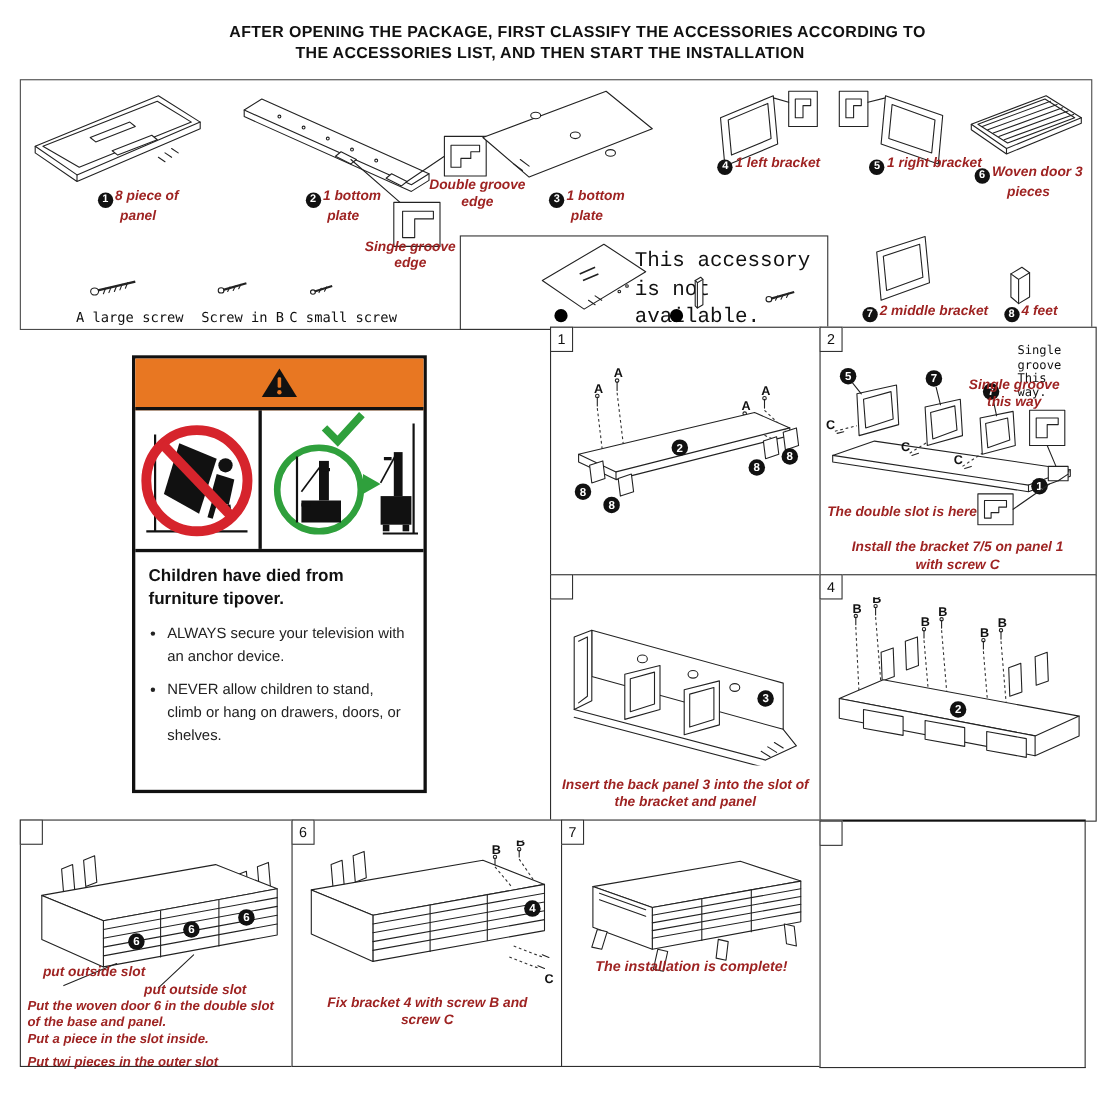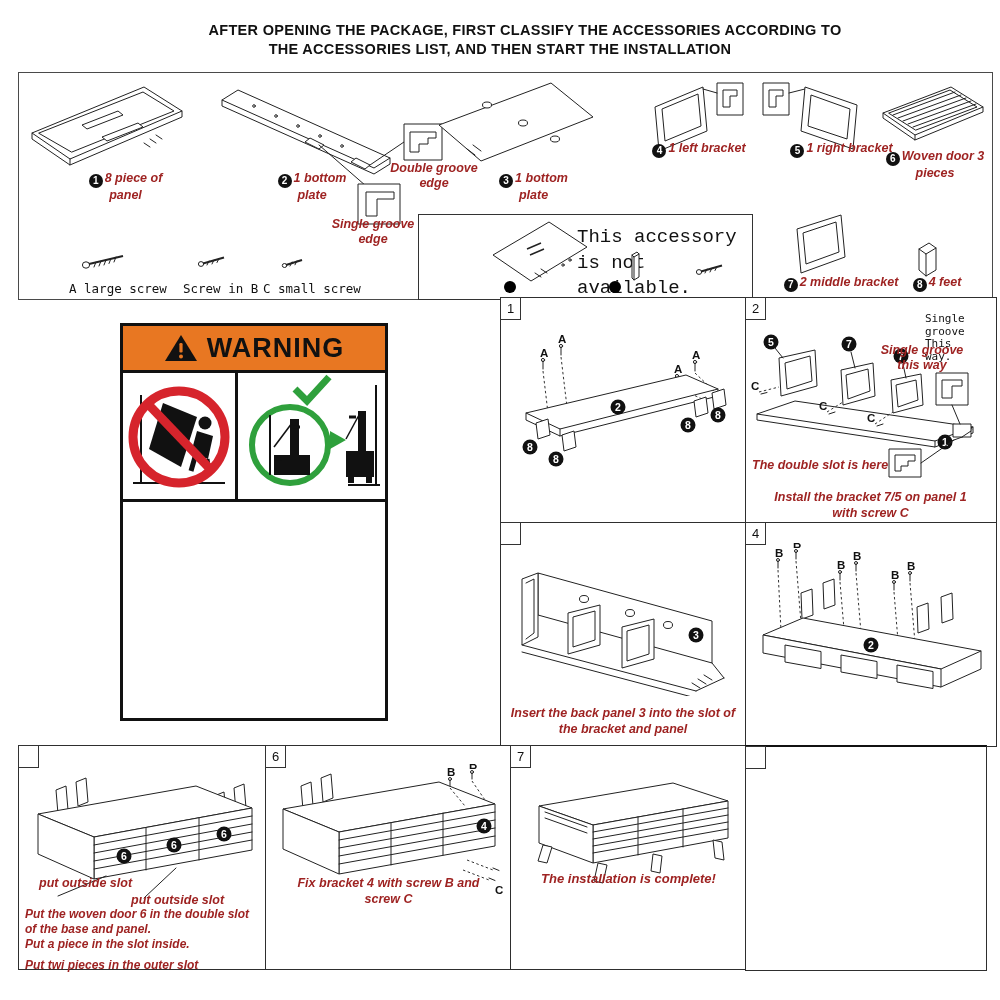--- a/index.html
+++ b/index.html
@@ -186,21 +186,20 @@
     </div>
   </div>
 
   <div class="warn">
     <div class="warn-head">
       <svg width="34" height="30" viewBox="0 0 34 30">
         <path d="M17,2 L33,28 L1,28 Z" fill="#111"></path>
         <rect x="15.4" y="10" width="3.2" height="9.5" rx="1.2" fill="#e87722"></rect>
         <circle cx="17" cy="23.6" r="2" fill="#e87722"></circle>
       </svg>
-      <span>WARNING</span>
     </div>
     <div class="warn-pictos">
       <div class="warn-cell left">
         <svg width="112" height="124" viewBox="0 0 112 124">
           <path d="M18,22 L18,110 M10,110 L102,110" stroke="#111" stroke-width="2" fill="none"></path>
           <polygon points="40,30 74,44 58,94 26,76" fill="#111"></polygon>
           <circle cx="82" cy="50" r="6.5" fill="#111"></circle>
           <polygon points="74,58 90,63 85,86 68,80" fill="#111"></polygon>
           <path d="M72,84 l-4,14 M84,86 l2,14" stroke="#111" stroke-width="5" fill="none"></path>
           <circle cx="56" cy="64" r="46" stroke="#d6242c" stroke-width="9" fill="none"></circle>
@@ -220,20 +219,27 @@
           <path d="M138,12 L138,112 M110,112 L142,112" stroke="#111" stroke-width="2" fill="none"></path>
           <rect x="108" y="78" width="28" height="26" fill="#111"></rect>
           <rect x="120" y="38" width="8" height="40" fill="#111"></rect>
           <path d="M121,42 L108,66" stroke="#111" stroke-width="1.5" fill="none"></path>
           <path d="M118,44 l-7,0" stroke="#111" stroke-width="3" fill="none"></path>
           <rect x="110" y="104" width="6" height="6" fill="#111"></rect>
           <rect x="128" y="104" width="6" height="6" fill="#111"></rect>
         </svg>
       </div>
     </div>
+    <div class="warn-text">
+      <div class="warn-heading">Children have died from furniture tipover.</div>
+      <ul>
+        <li>ALWAYS secure your television with an anchor device.</li>
+        <li>NEVER allow children to stand, climb or hang on drawers, doors, or shelves.</li>
+      </ul>
+    </div>
   </div>
 
   <div class="panel" style="left:500px;top:297px;width:245px;height:225px;">
     <div class="numbox">1</div>
     <svg class="abs" style="left:5px;top:25px;" width="235" height="155" viewBox="0 0 235 155">
       <text class="lt" x="34" y="34">A</text>
       <text class="lt" x="52" y="20">A</text>
       <text class="lt" x="168" y="50">A</text>
       <text class="lt" x="186" y="36">A</text>
       <path class="s" d="M37,38 v8 M55,24 v8 M171,54 v8 M189,40 v8" stroke-width="2"></path>
@@ -434,21 +440,21 @@
       <text class="lt" x="176" y="12">B</text>
       <text class="lt" x="198" y="5">B</text>
       <path class="s" d="M179,16 v6 M201,9 v6" stroke-width="2"></path>
       <circle class="s" cx="179" cy="15" r="1.5"></circle>
         <circle class="s" cx="201" cy="8" r="1.5"></circle>
       <path class="dash" d="M179,24 L194,42 M201,17 L214,36"></path>
       <path class="dash" d="M196,96 L222,106 M192,106 L218,116"></path>
       <path class="s" d="M222,104 l6,2.5 M218,114 l6,2.5" stroke-width="2"></path>
       <text class="lt" x="224" y="130">C</text>
     </svg>
-    <div class="cap" style="left:30px;top:129px;width:185px;">Fix bracket 4 with screw B and screw C</div>
+    <div class="cap" style="left:30px;top:157px;width:185px;">Fix bracket 4 with screw B and screw C</div>
   </div>
 
   <div class="panel" style="left:510px;top:745px;width:235px;height:223px;">
     <div class="numbox">7</div>
     <svg class="abs" style="left:12px;top:20px;" width="220" height="125" viewBox="0 0 220 125">
       <path class="sw" d="M16,40 L150,17 L205,35 L70,59 Z"></path>
       <path class="sw" d="M70,59 L205,35 L205,72 L70,97 Z"></path>
       <path class="sw" d="M16,40 L70,59 L70,97 L16,77 Z"></path>
       <path class="s" d="M70,66 L205,42 M70,73 L205,49 M70,80 L205,56 M70,87 L205,63"></path>
       <path class="s" d="M115,51 L115,89 M160,43 L160,81"></path>

